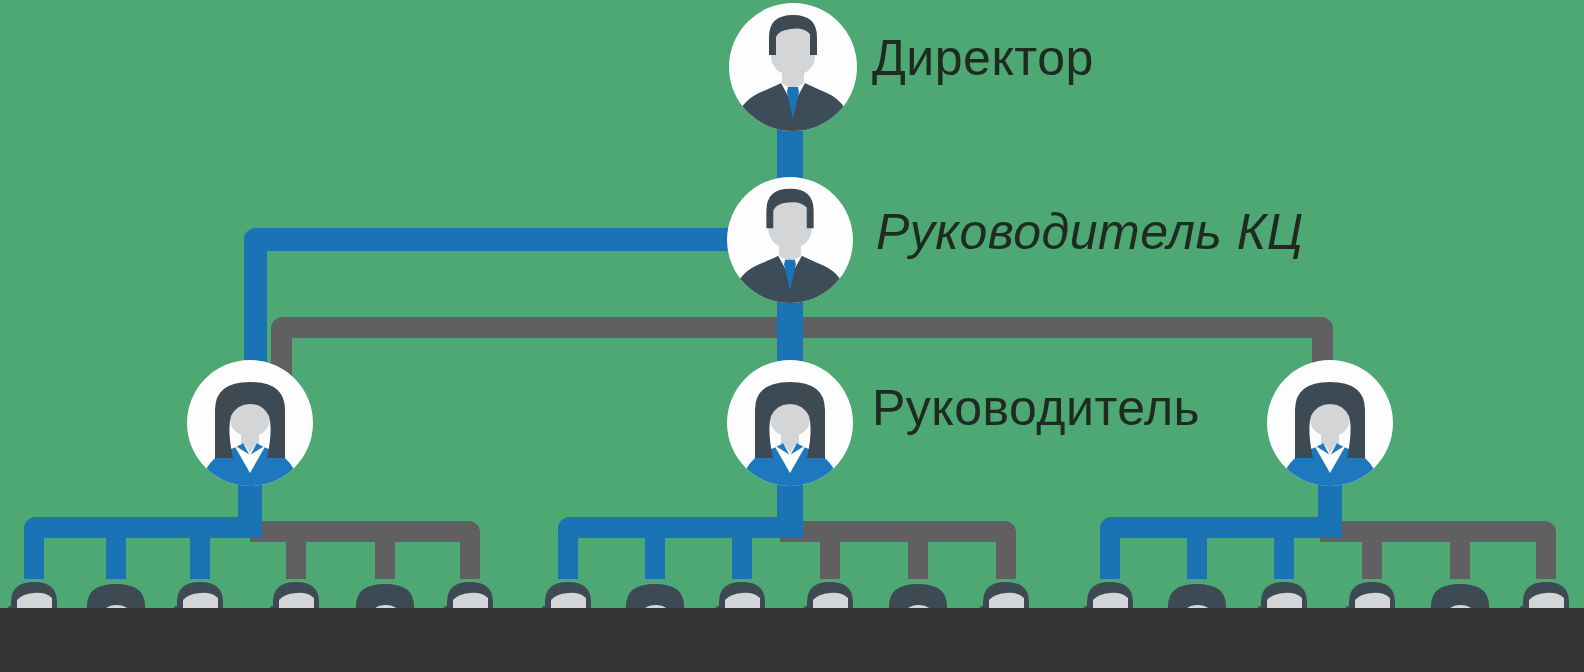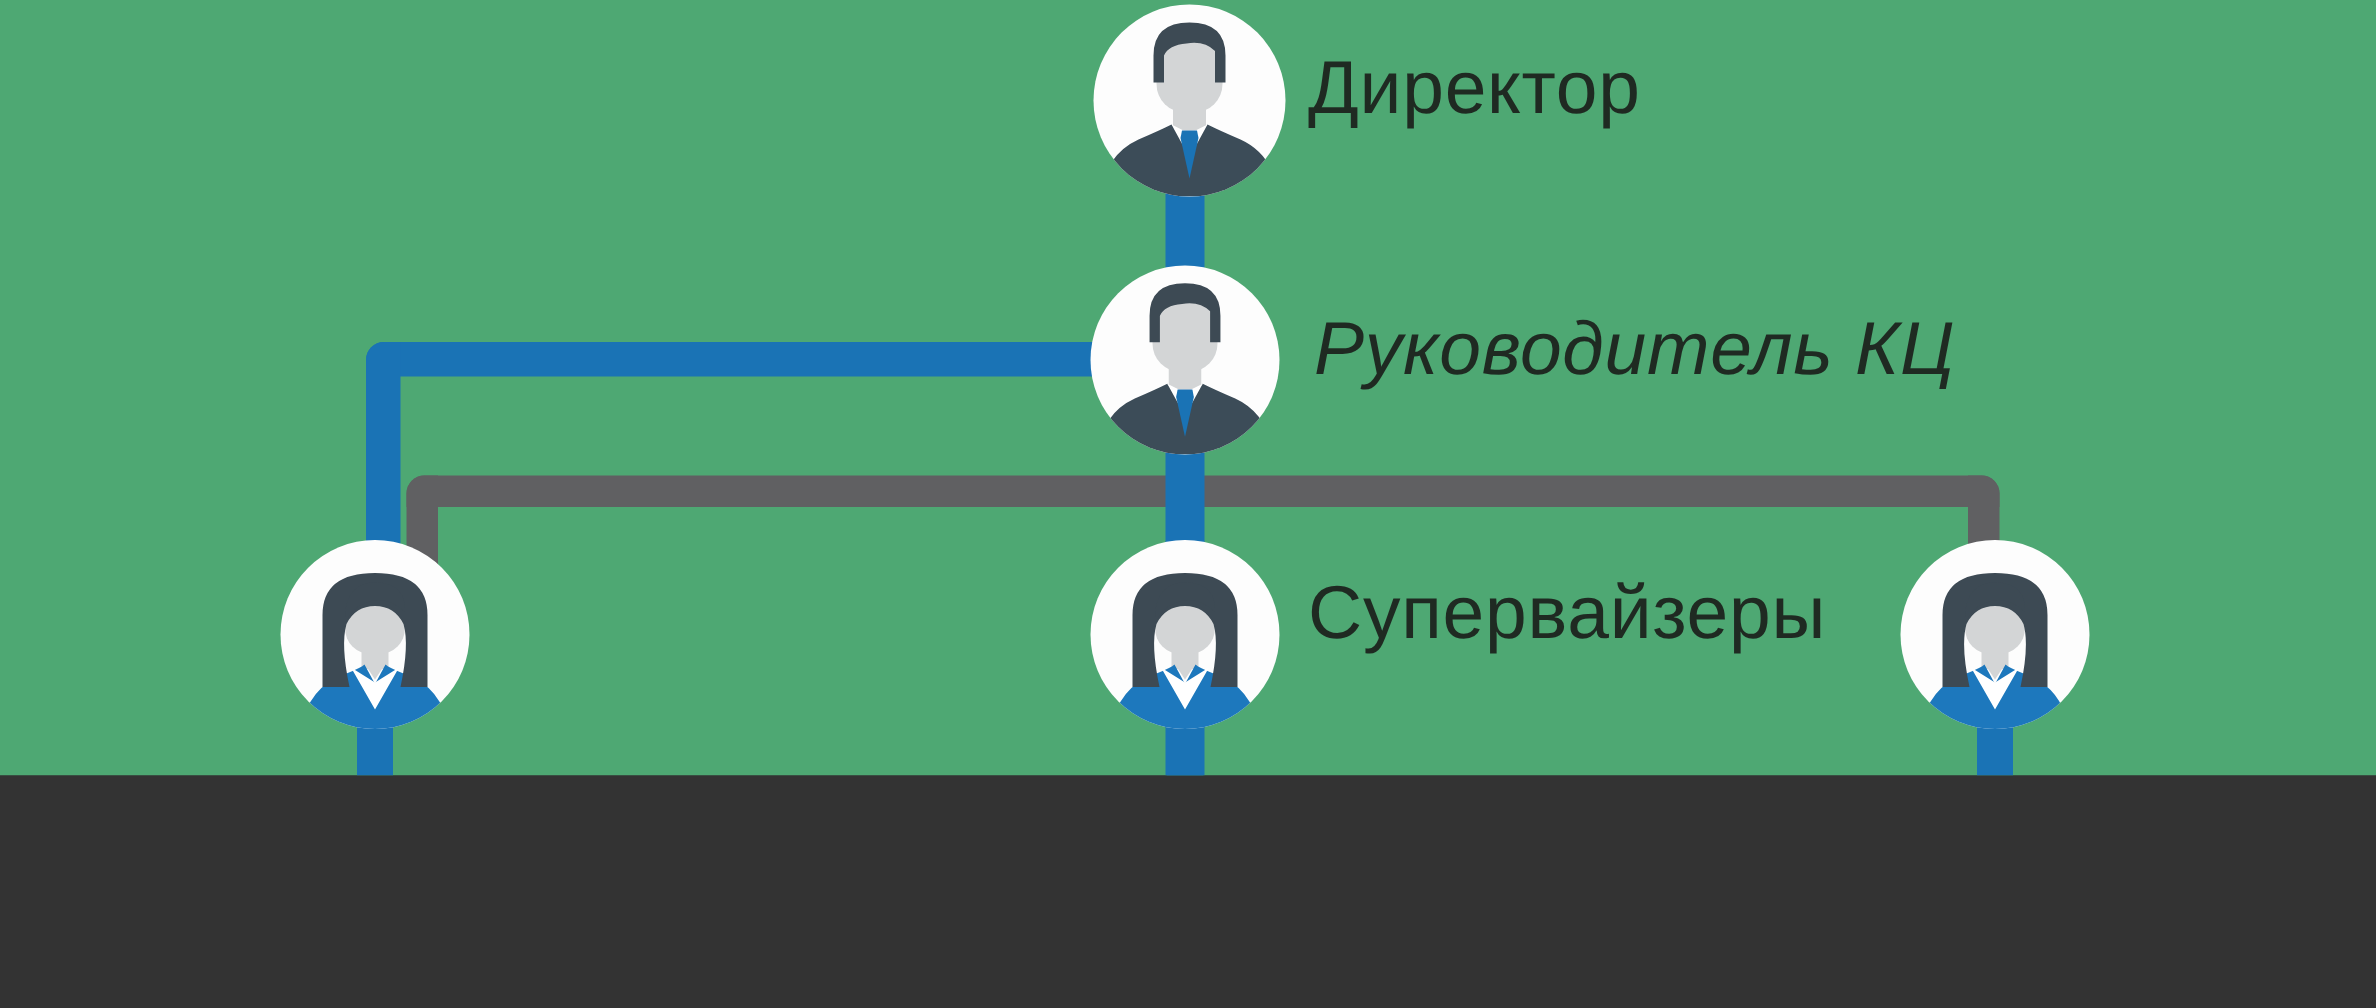--- a/index.html
+++ b/index.html
@@ -1,17 +1,17 @@
 <!DOCTYPE html>
 <html style="--c-background: #4ea873; --c-blue: #1a73b5; --c-gray: #606062; --c-circle: #fdfdfd; --c-suit: #3c4c58; --c-hair: #3d4a54; --c-skin: #d3d5d6; --c-shirt: #2173b8; --c-jacket: #1d78bd; --c-text: #1f2a22;"><head>
 <meta charset="utf-8">
 <style>
   html,body{margin:0;padding:0;background:#333;}
   #canvas{
-    position:relative;width:1584px;height:517px;overflow:hidden;
+    position:relative;width:1584px;height:608px;overflow:hidden;
     background:var(--c-background,#4ea873);
     font-family:"Liberation Sans",sans-serif;
   }
   .conn{position:absolute;z-index:1;}
   .conn.blue{background:var(--c-blue,#1a73b5);z-index:2;}
   .conn.gray{background:var(--c-gray,#606062);}
   .rad-tl{border-top-left-radius:12px;}
   .rad-tr{border-top-right-radius:12px;}
   .avatar{
     position:absolute;z-index:3;border-radius:50%;overflow:hidden;
@@ -62,21 +62,21 @@
       <rect class="f-skin" x="42" y="20" width="44" height="52" rx="19"></rect>
       <path class="f-hair" d="M40 52 L40 34 Q40 12 64 12 Q88 12 88 34 L88 52 L81 52 L81 31 Q74 24 62 26 Q50 27 47 34 L47 52 Z"></path>
       <path class="f-suit" d="M4 128 Q8 100 30 90 Q44 84 52 80 L64 94 L76 80 Q84 84 98 90 Q120 100 124 128 Z"></path>
       <path class="f-white" d="M52 80 L64 102 L76 80 L64 86 Z"></path>
       <path class="f-blue" d="M59 84 L69 84 L70 89 L64 116 L58 89 Z"></path>
     </svg>
   </div>
 
   <div class="label" style="left:872px;top:30px;">Директор</div>
   <div class="label" style="left:876px;top:204px;font-style:italic;">Руководитель КЦ</div>
-  <div class="label" style="left:872px;top:380px;">Супервайзеры</div>
+  <div class="label" style="left:872px;top:380px;">Руководитель</div>
 
   <div id="teams-layer">
       <div class="conn gray rad-tr" style="left: 250px; top: 521px; width: 230px; height: 21px;"></div>
       <div class="conn blue rad-tl" style="left: 24px; top: 517px; width: 238px; height: 21px;"></div>
       <div class="conn blue" style="left: 238px; top: 420px; width: 24px; height: 118px;"></div>
       <div class="conn blue rad-tl" style="left: 24px; top: 517px; width: 20px; height: 62px;"></div>
       <div class="operator" style="left: -10px;">
     <svg width="88" height="94" viewBox="0 0 88 94">
       <rect class="f-skin" x="36" y="44" width="16" height="20"></rect>
       <rect class="f-skin" x="23" y="6" width="42" height="46" rx="17"></rect>

